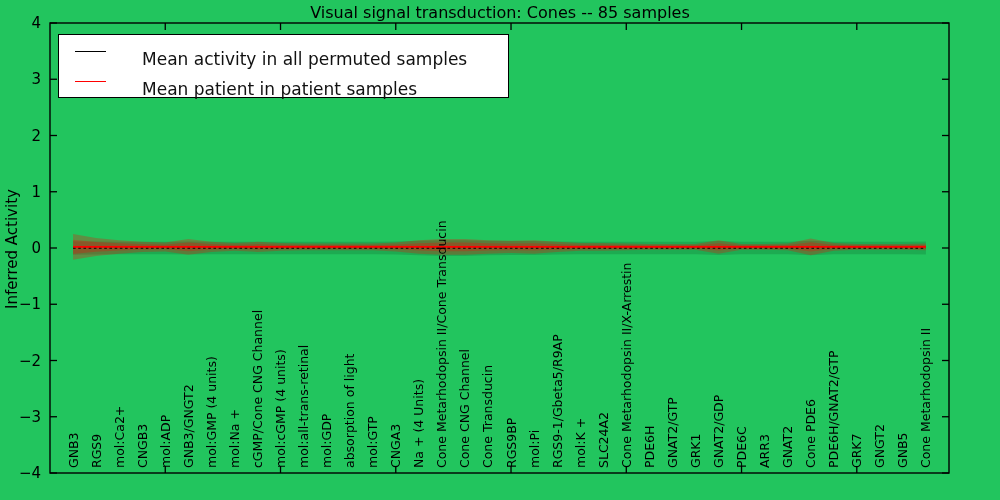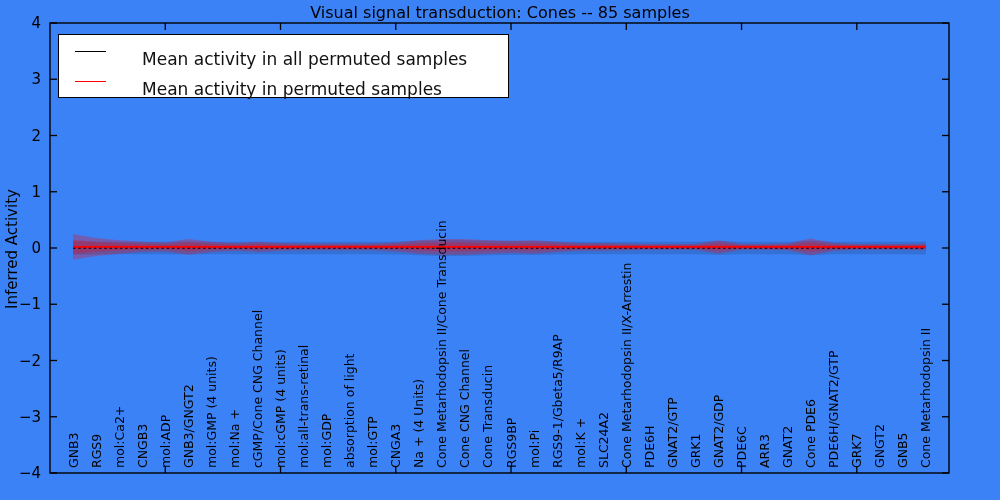--- a/index.html
+++ b/index.html
@@ -1,16 +1,16 @@
 <!DOCTYPE html>
 <html><head>
 <meta charset="utf-8">
 <style>
   html,body{margin:0;padding:0;background:#ffffff;}
-  .figure{position:relative;width:1000px;height:500px;background:#3b82f6;
+  .figure{position:relative;width:1000px;height:500px;background:#22c55e;
           font-family:"DejaVu Sans",sans-serif;overflow:hidden;}
   .chart-title{position:absolute;left:0;top:3px;width:1000px;text-align:center;
                font-size:16px;color:#000;}
   .y-axis-label{position:absolute;left:-58px;top:240px;width:140px;text-align:center;
                 transform:rotate(-90deg);font-size:15px;color:#000;white-space:nowrap;}
   .x-axis-label{position:absolute;left:0;top:474px;width:1000px;text-align:center;
                 font-size:15px;color:#000;}
   .legend{position:absolute;left:58px;top:34px;width:451px;height:64px;
           background:#ffffff;border:1.6px solid #000;box-sizing:border-box;
           display:flex;flex-direction:column;justify-content:center;gap:4px;}
@@ -115,16 +115,16 @@
 
   <div class="y-axis-label">Inferred Activity</div>
 
   <div class="legend">
     <div class="legend-row">
       <span class="legend-line" id="legend-line-0" style="border-top-color: rgb(0, 0, 0);"></span>
       <span class="legend-label">Mean activity in all permuted samples</span>
     </div>
     <div class="legend-row">
       <span class="legend-line" id="legend-line-1" style="border-top-color: rgb(255, 0, 0);"></span>
-      <span class="legend-label">Mean activity in permuted samples</span>
+      <span class="legend-label">Mean patient in patient samples</span>
     </div>
   </div>
 </div>
 
 </body></html>

